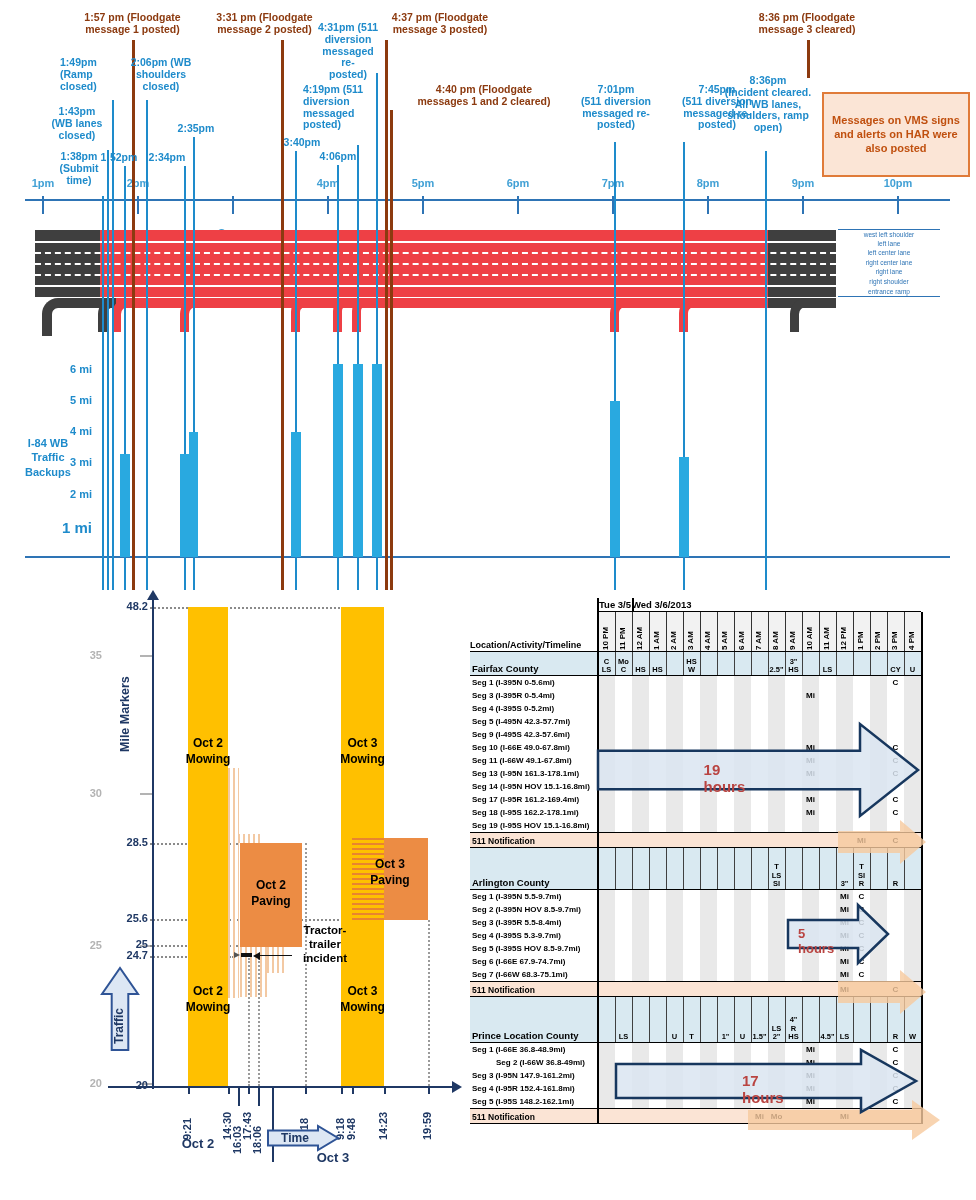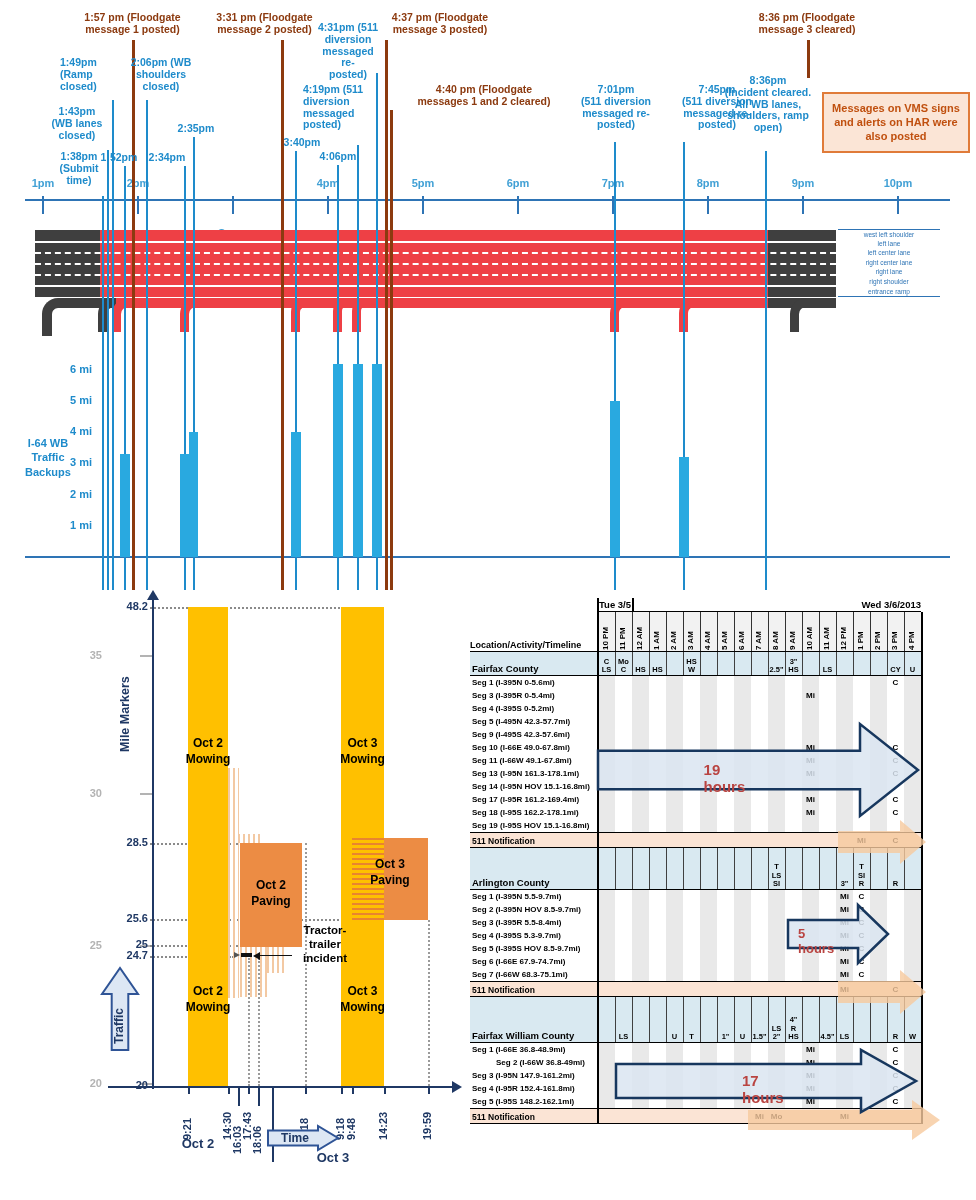--- a/index.html
+++ b/index.html
@@ -1,20 +1,20 @@
 <!DOCTYPE html>
 <html><head>
 <meta charset="utf-8">
 <style>
   html,body{margin:0;padding:0;background:#fff;}
   body{font-family:"Liberation Sans",sans-serif;}
   #canvas{position:relative;width:976px;height:1200px;background:#fff;overflow:hidden;}
   #canvas div{position:absolute;box-sizing:border-box;}
   #note-box{border:2px solid #E07B39;background:#FBE5D6;color:#C0500F;font-weight:bold;
-    font-size:11px;line-height:1.25;text-align:center;padding:8px 4px;}
+    font-size:11px;line-height:1.25;text-align:center;padding:20px 4px;}
   svg{position:absolute;overflow:visible;}
 </style>
 </head>
 <body>
 
 <div id="canvas">
   <div id="timeline-panel">
       <div style="left: 25px; top: 199px; width: 925px; height: 2px; background: rgb(46, 116, 181);"></div>
       <div style="left: 25px; top: 556px; width: 925px; height: 2px; background: rgb(46, 116, 181);"></div>
       <div style="left: 42px; top: 196px; width: 2px; height: 18px; background: rgb(46, 116, 181);"></div>
@@ -129,31 +129,31 @@
       <div style="left: 718px; top: 75px; width: 100px; text-align: center; color: rgb(30, 139, 203); font-weight: bold; font-size: 10.5px; line-height: 1.12; white-space: pre-line;">8:36pm
 (Incident cleared.
 All WB lanes,
 shoulders, ramp
 open)</div>
       <div style="left: 56px; top: 362.8px; width: 36px; text-align: right; color: rgb(30, 139, 203); font-weight: bold; font-size: 11px; white-space: pre-line;">6 mi</div>
       <div style="left: 56px; top: 394px; width: 36px; text-align: right; color: rgb(30, 139, 203); font-weight: bold; font-size: 11px; white-space: pre-line;">5 mi</div>
       <div style="left: 56px; top: 425.2px; width: 36px; text-align: right; color: rgb(30, 139, 203); font-weight: bold; font-size: 11px; white-space: pre-line;">4 mi</div>
       <div style="left: 56px; top: 456.4px; width: 36px; text-align: right; color: rgb(30, 139, 203); font-weight: bold; font-size: 11px; white-space: pre-line;">3 mi</div>
       <div style="left: 56px; top: 487.6px; width: 36px; text-align: right; color: rgb(30, 139, 203); font-weight: bold; font-size: 11px; white-space: pre-line;">2 mi</div>
-      <div style="left: 56px; top: 518.8px; width: 36px; text-align: right; color: rgb(30, 139, 203); font-weight: bold; font-size: 11px; white-space: pre-line;">1 mi</div>
+      <div style="left: 56px; top: 518.8px; width: 36px; text-align: right; color: rgb(30, 139, 203); font-weight: bold; font-size: 15px; white-space: pre-line;">1 mi</div>
       <div style="left: 120px; top: 454.04px; width: 10px; height: 102.96px; background: rgb(41, 169, 224);"></div>
       <div style="left: 180px; top: 454.04px; width: 9px; height: 102.96px; background: rgb(41, 169, 224);"></div>
       <div style="left: 189px; top: 432.2px; width: 9px; height: 124.8px; background: rgb(41, 169, 224);"></div>
       <div style="left: 291px; top: 432.2px; width: 10px; height: 124.8px; background: rgb(41, 169, 224);"></div>
       <div style="left: 333px; top: 363.56px; width: 10px; height: 193.44px; background: rgb(41, 169, 224);"></div>
       <div style="left: 353px; top: 363.56px; width: 10px; height: 193.44px; background: rgb(41, 169, 224);"></div>
       <div style="left: 372px; top: 363.56px; width: 10px; height: 193.44px; background: rgb(41, 169, 224);"></div>
       <div style="left: 610px; top: 401px; width: 10px; height: 156px; background: rgb(41, 169, 224);"></div>
       <div style="left: 679px; top: 457.16px; width: 10px; height: 99.84px; background: rgb(41, 169, 224);"></div>
-      <div style="left: 14px; top: 436px; width: 68px; text-align: center; color: rgb(30, 139, 203); font-weight: bold; font-size: 11px; line-height: 1.3; white-space: pre-line;">I-64 WB
+      <div style="left: 14px; top: 436px; width: 68px; text-align: center; color: rgb(30, 139, 203); font-weight: bold; font-size: 11px; line-height: 1.3; white-space: pre-line;">I-84 WB
 Traffic
 Backups</div>
     </div>
   <div id="mile-chart-panel">
       <div style="left: 66px; top: 649px; width: 36px; text-align: right; color: rgb(179, 179, 179); font-weight: bold; font-size: 11px; white-space: pre-line;">35</div>
       <div style="left: 140px; top: 655px; width: 14px; height: 1.5px; background: rgb(179, 179, 179);"></div>
       <div style="left: 66px; top: 787px; width: 36px; text-align: right; color: rgb(179, 179, 179); font-weight: bold; font-size: 11px; white-space: pre-line;">30</div>
       <div style="left: 140px; top: 793px; width: 14px; height: 1.5px; background: rgb(179, 179, 179);"></div>
       <div style="left: 66px; top: 939px; width: 36px; text-align: right; color: rgb(179, 179, 179); font-weight: bold; font-size: 11px; white-space: pre-line;">25</div>
       <div style="left: 140px; top: 945px; width: 14px; height: 1.5px; background: rgb(179, 179, 179);"></div>
@@ -237,21 +237,21 @@
         <polygon points="9.7,82.0 9.7,26.0 0.0,26.0 18.0,0.0 36.0,26.0 26.3,26.0 26.3,82.0" fill="#DDE7F4" stroke="#2F5496" stroke-width="2"></polygon>
       </svg>
       <div style="left: 112px; top: 986px; height: 58px; color: rgb(31, 56, 100); font-weight: bold; font-size: 12px; white-space: nowrap; writing-mode: vertical-rl; transform: rotate(180deg);">Traffic</div>
       <svg width="70" height="24" style="left: 268px; top: 1126px;">
         <polygon points="0.0,4.6 50.0,4.6 50.0,0.0 70.0,12.0 50.0,24.0 50.0,19.4 0.0,19.4" fill="#DDE7F4" stroke="#2F5496" stroke-width="2"></polygon>
       </svg>
       <div style="left: 272px; top: 1131px; width: 46px; text-align: center; color: rgb(31, 56, 100); font-weight: bold; font-size: 12px; white-space: pre-line;">Time</div>
     </div>
   <div id="table-panel">
       <div style="left: 598px; top: 598px; width: 34px; height: 14px; text-align: center; font-weight: bold; font-size: 9.5px; line-height: 14px; color: rgb(0, 0, 0); white-space: pre-line;">Tue 3/5</div>
-      <div style="left: 632px; top: 598px; width: 289px; height: 14px; text-align: right; font-weight: bold; font-size: 9.5px; line-height: 14px; color: rgb(0, 0, 0); white-space: pre-line;">Wed 3/6/2013</div>
+      <div style="left: 632px; top: 598px; width: 289px; height: 14px; text-align: left; font-weight: bold; font-size: 9.5px; line-height: 14px; color: rgb(0, 0, 0); white-space: pre-line;">Wed 3/6/2013</div>
       <div style="left: 632px; top: 598px; width: 1.5px; height: 14px; background: rgb(0, 0, 0);"></div>
       <div style="left: 598px; top: 611px; width: 323px; height: 1.5px; background: rgb(0, 0, 0);"></div>
       <div style="left: 598px; top: 612px; width: 17px; height: 40px; background: rgb(242, 242, 242); border-left: 1px solid rgb(51, 51, 51);"></div>
       <div style="left: 601px; top: 615px; height: 35px; font-weight: bold; font-size: 8px; color: rgb(0, 0, 0); text-align: left; white-space: nowrap; writing-mode: vertical-rl; transform: rotate(180deg);">10 PM</div>
       <div style="left: 615px; top: 612px; width: 17px; height: 40px; background: rgb(242, 242, 242); border-left: 1px solid rgb(51, 51, 51);"></div>
       <div style="left: 618px; top: 615px; height: 35px; font-weight: bold; font-size: 8px; color: rgb(0, 0, 0); text-align: left; white-space: nowrap; writing-mode: vertical-rl; transform: rotate(180deg);">11 PM</div>
       <div style="left: 632px; top: 612px; width: 17px; height: 40px; background: rgb(242, 242, 242); border-left: 1px solid rgb(51, 51, 51);"></div>
       <div style="left: 635px; top: 615px; height: 35px; font-weight: bold; font-size: 8px; color: rgb(0, 0, 0); text-align: left; white-space: nowrap; writing-mode: vertical-rl; transform: rotate(180deg);">12 AM</div>
       <div style="left: 649px; top: 612px; width: 17px; height: 40px; background: rgb(242, 242, 242); border-left: 1px solid rgb(51, 51, 51);"></div>
       <div style="left: 652px; top: 615px; height: 35px; font-weight: bold; font-size: 8px; color: rgb(0, 0, 0); text-align: left; white-space: nowrap; writing-mode: vertical-rl; transform: rotate(180deg);">1 AM</div>
@@ -624,21 +624,21 @@
       <div style="left: 749px; top: 997px; width: 21px; height: 44px; display: flex; align-items: flex-end; justify-content: center; font-weight: bold; font-size: 7.5px; line-height: 1.1; text-align: center; color: rgb(0, 0, 0); white-space: pre-line;">1.5"</div>
       <div style="left: 766px; top: 997px; width: 21px; height: 44px; display: flex; align-items: flex-end; justify-content: center; font-weight: bold; font-size: 7.5px; line-height: 1.1; text-align: center; color: rgb(0, 0, 0); white-space: pre-line;">LS
 2"</div>
       <div style="left: 783px; top: 997px; width: 21px; height: 44px; display: flex; align-items: flex-end; justify-content: center; font-weight: bold; font-size: 7.5px; line-height: 1.1; text-align: center; color: rgb(0, 0, 0); white-space: pre-line;">4"
 R
 HS</div>
       <div style="left: 817px; top: 997px; width: 21px; height: 44px; display: flex; align-items: flex-end; justify-content: center; font-weight: bold; font-size: 7.5px; line-height: 1.1; text-align: center; color: rgb(0, 0, 0); white-space: pre-line;">4.5"</div>
       <div style="left: 834px; top: 997px; width: 21px; height: 44px; display: flex; align-items: flex-end; justify-content: center; font-weight: bold; font-size: 7.5px; line-height: 1.1; text-align: center; color: rgb(0, 0, 0); white-space: pre-line;">LS</div>
       <div style="left: 885px; top: 997px; width: 21px; height: 44px; display: flex; align-items: flex-end; justify-content: center; font-weight: bold; font-size: 7.5px; line-height: 1.1; text-align: center; color: rgb(0, 0, 0); white-space: pre-line;">R</div>
       <div style="left: 902px; top: 997px; width: 21px; height: 44px; display: flex; align-items: flex-end; justify-content: center; font-weight: bold; font-size: 7.5px; line-height: 1.1; text-align: center; color: rgb(0, 0, 0); white-space: pre-line;">W</div>
-      <div style="left: 472px; top: 1030px; width: 124px; font-weight: bold; font-size: 9.5px; color: rgb(0, 0, 0); white-space: pre-line;">Fairfax William County</div>
+      <div style="left: 472px; top: 1030px; width: 124px; font-weight: bold; font-size: 9.5px; color: rgb(0, 0, 0); white-space: pre-line;">Prince Location County</div>
       <div style="left: 470px; top: 1041.5px; width: 451px; height: 1.5px; background: rgb(0, 0, 0);"></div>
       <div style="left: 598px; top: 1043px; width: 17px; height: 13px; background: rgb(233, 233, 233);"></div>
       <div style="left: 632px; top: 1043px; width: 17px; height: 13px; background: rgb(233, 233, 233);"></div>
       <div style="left: 666px; top: 1043px; width: 17px; height: 13px; background: rgb(233, 233, 233);"></div>
       <div style="left: 700px; top: 1043px; width: 17px; height: 13px; background: rgb(233, 233, 233);"></div>
       <div style="left: 734px; top: 1043px; width: 17px; height: 13px; background: rgb(233, 233, 233);"></div>
       <div style="left: 768px; top: 1043px; width: 17px; height: 13px; background: rgb(233, 233, 233);"></div>
       <div style="left: 802px; top: 1043px; width: 17px; height: 13px; background: rgb(233, 233, 233);"></div>
       <div style="left: 836px; top: 1043px; width: 17px; height: 13px; background: rgb(233, 233, 233);"></div>
       <div style="left: 870px; top: 1043px; width: 17px; height: 13px; background: rgb(233, 233, 233);"></div>

